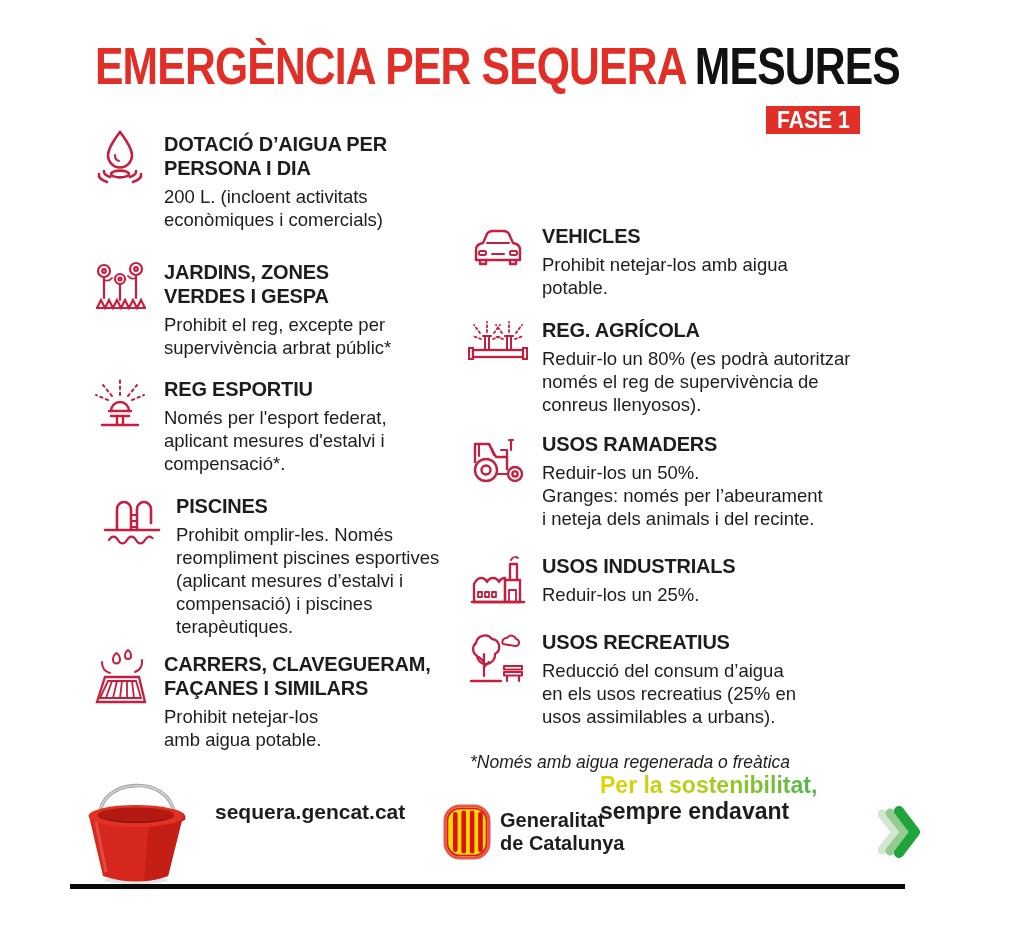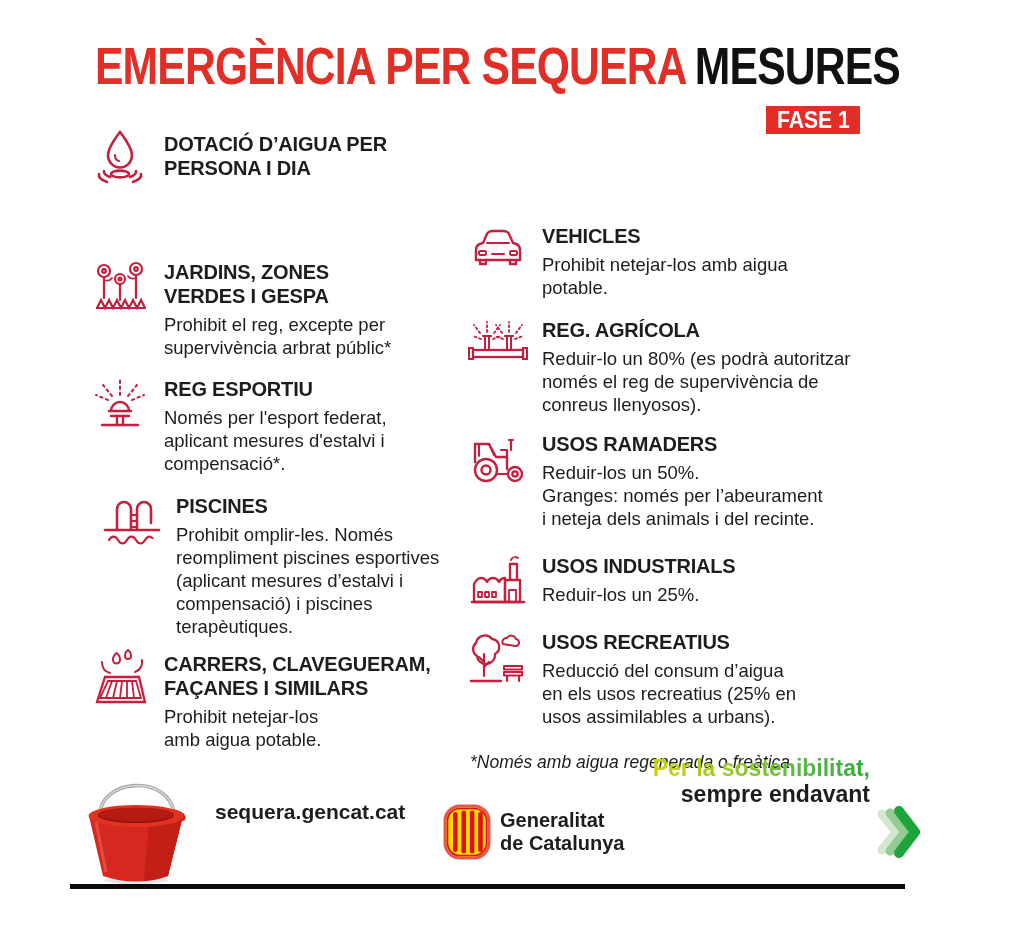--- a/index.html
+++ b/index.html
@@ -30,21 +30,21 @@
 
   
   .footnote{position:absolute;left:470px;top:752px;font-style:italic;font-size:17.5px;
             color:#1d1d1b;}
 
   
   .info-block{position:absolute;left:215px;top:798px;font-size:21px;line-height:27px;}
   .info-url{font-weight:bold;}
   .gov-logo{position:absolute;left:443px;top:804px;display:flex;align-items:center;}
   .gov-text{margin-left:9px;font-weight:bold;font-size:20px;line-height:23px;color:#1d1d1b;}
-  .slogan{position:absolute;left:600px;top:755px;width:270px;text-align:right;
+  .slogan{position:absolute;left:600px;top:772px;width:270px;
           font-weight:bold;font-size:23px;line-height:26px;}
   .slogan-top{color:#8ec63f;}
   @supports ((-webkit-background-clip:text) or (background-clip:text)){
     .slogan-top{background:linear-gradient(90deg,#e3d200 0%,#b5cf16 35%,#58b947 75%,#2faa3c 100%);
                 -webkit-background-clip:text;background-clip:text;
                 -webkit-text-fill-color:transparent;color:transparent;}
   }
   .slogan-bottom{color:#1d1d1b;}
   .slogan-arrow{position:absolute;left:878px;top:806px;}
   .bottom-rule{position:absolute;left:70px;top:884px;width:835px;height:5px;background:#0a0a0a;}
@@ -70,20 +70,22 @@
         <path d="M30,4 C30,4 18,19 18,27 a12,12.5 0 0 0 24,0 C42,19 30,4 30,4 Z"></path>
         <path d="M25,27 a5,6 0 0 0 4,6" stroke-width="2"></path>
         <ellipse cx="30" cy="46" rx="9" ry="3.4"></ellipse>
         <path d="M14,43 a16,7 0 0 0 6,6 M46,43 a16,7 0 0 1 -6,6"></path>
         <path d="M9,46 a21,9 0 0 0 8,8 M51,46 a21,9 0 0 1 -8,8"></path>
       </svg>
     </div>
     <div class="content">
       <div class="item-title">DOTACIÓ D’AIGUA PER
 PERSONA I DIA</div>
+      <div class="item-body">200 L. (incloent activitats
+econòmiques i comercials)</div>
     </div>
   </div>
 
   <div class="item left-col" style="left:88px;top:260px;">
     <div class="iconbox">
       <svg width="62" height="60" viewBox="0 0 62 60" fill="none" stroke="#c51f3f" stroke-width="2.2" stroke-linecap="round">
         <path d="M8,52 l4,-8 4,8 4,-8 4,8 4,-8 4,8 4,-8 4,8 4,-8 4,8 4,-8 4,8"></path>
         <path d="M8,52 H56"></path>
         <path d="M15,42 V22 M31,44 V28 M47,42 V20"></path>
         <circle cx="15" cy="15" r="6"></circle>

